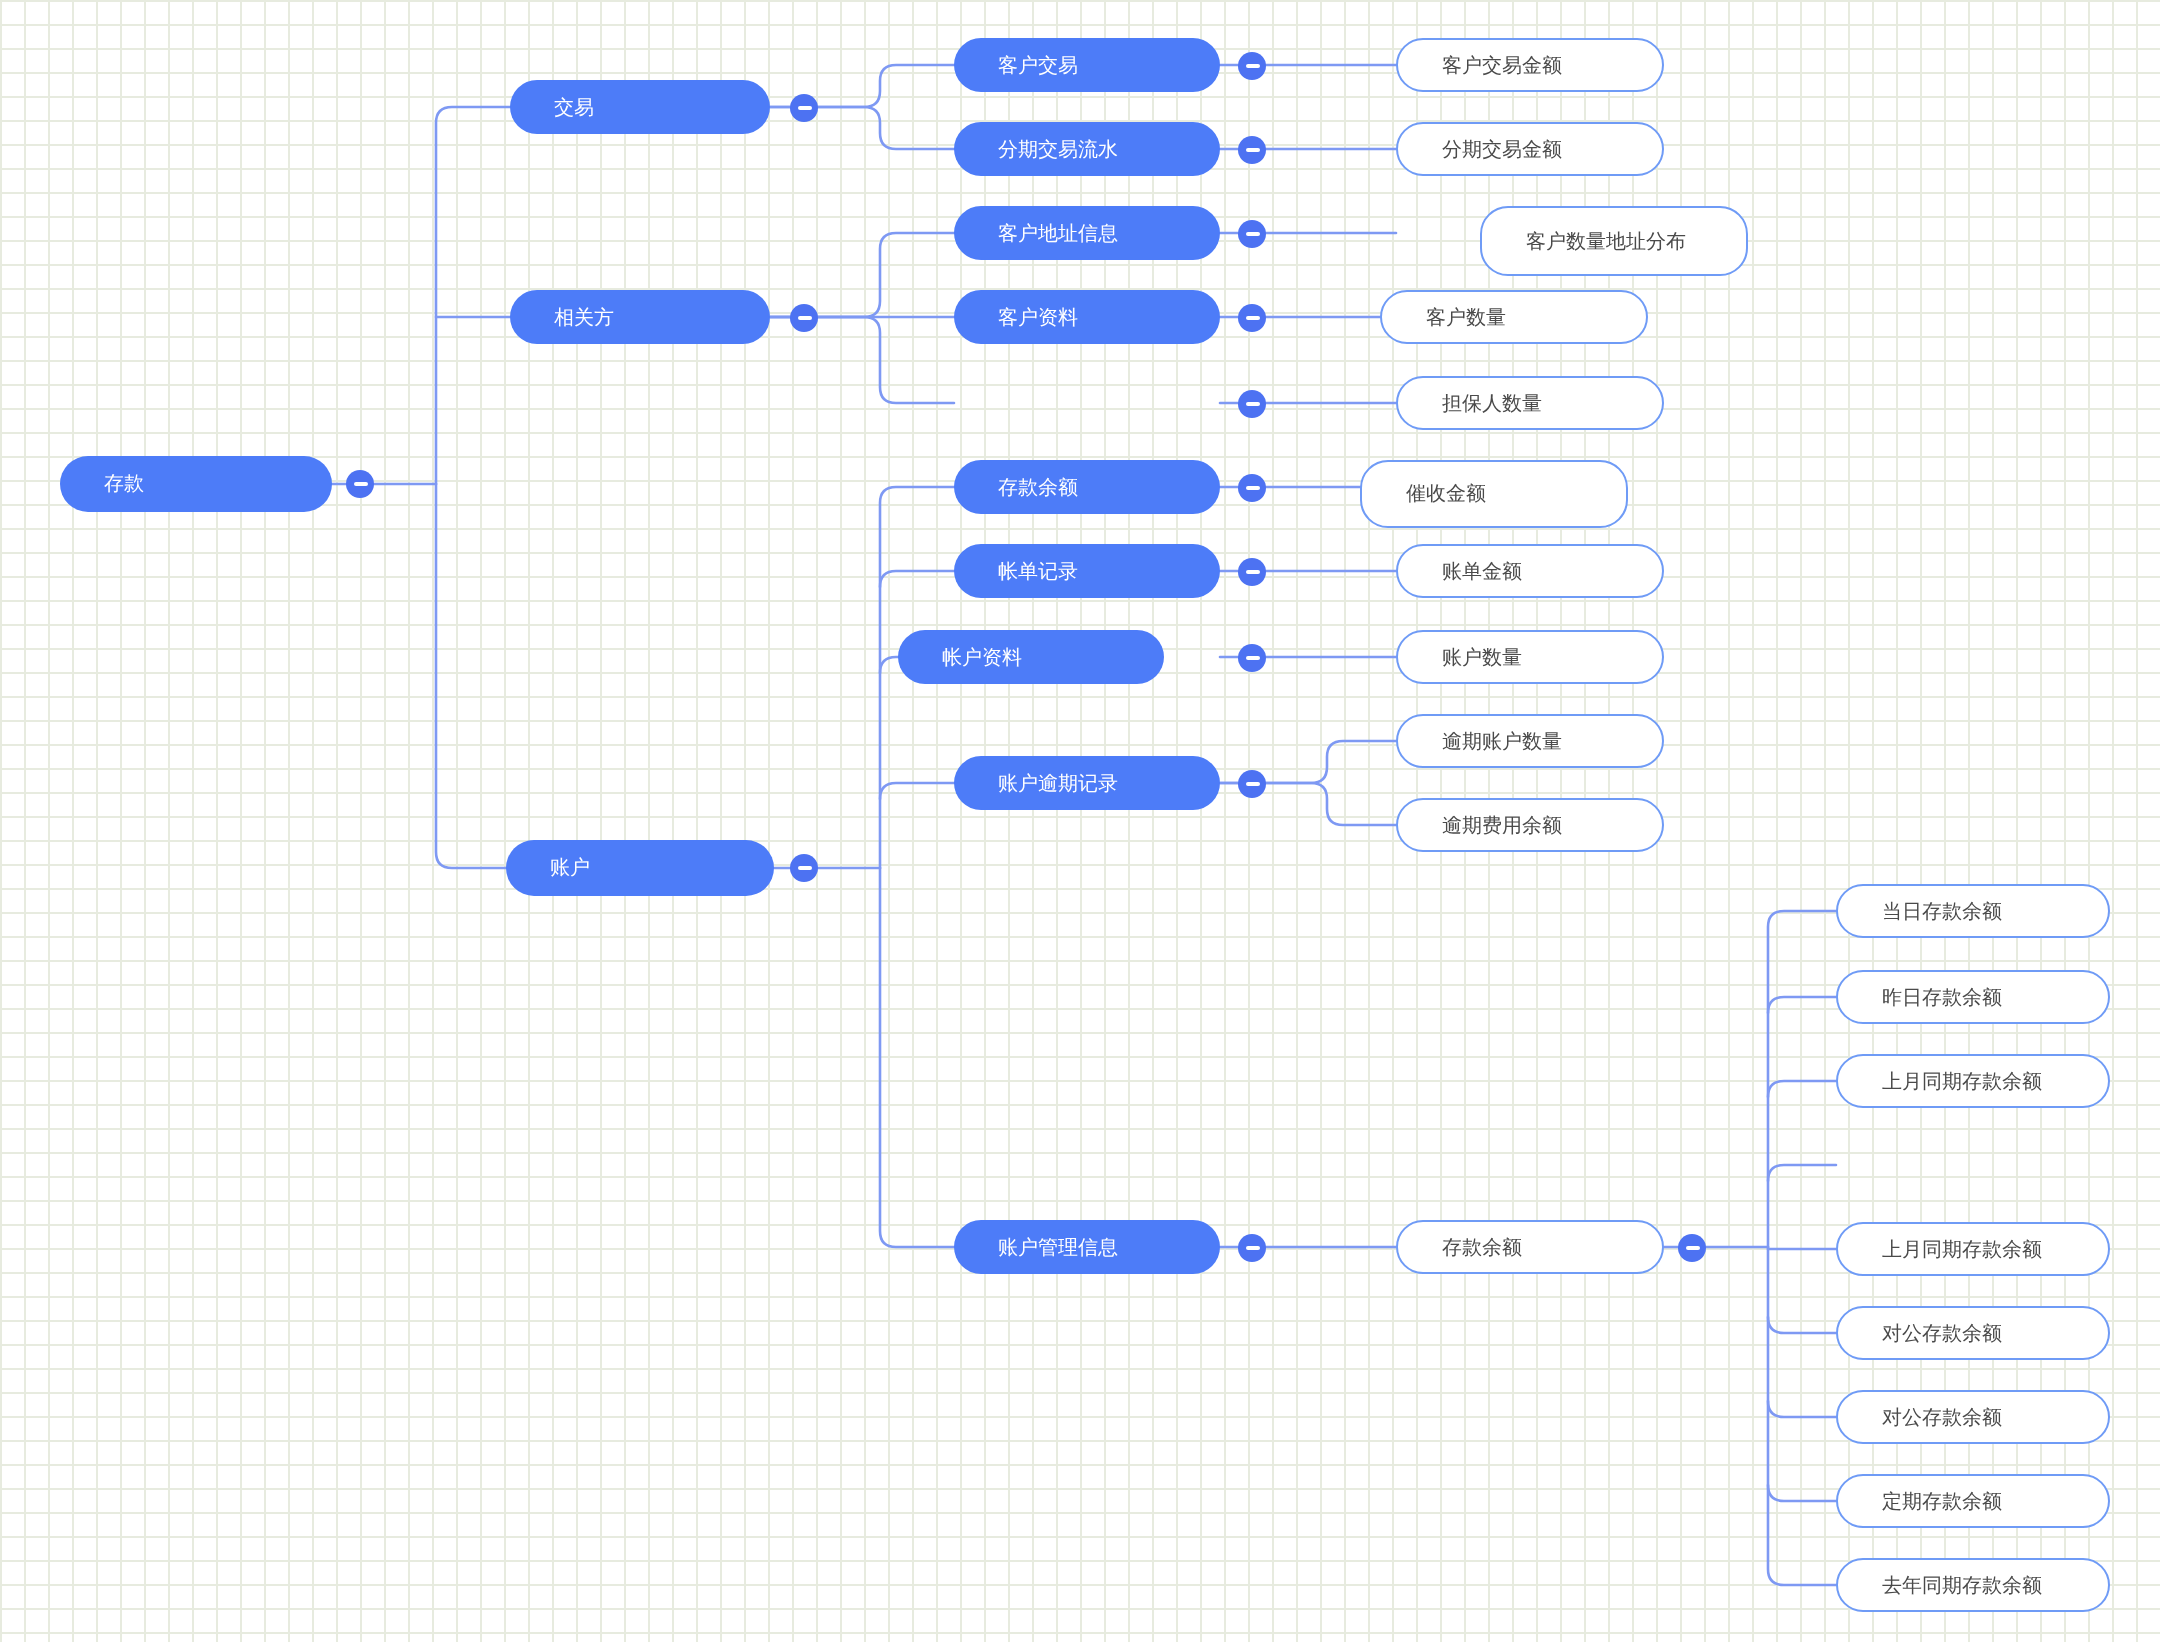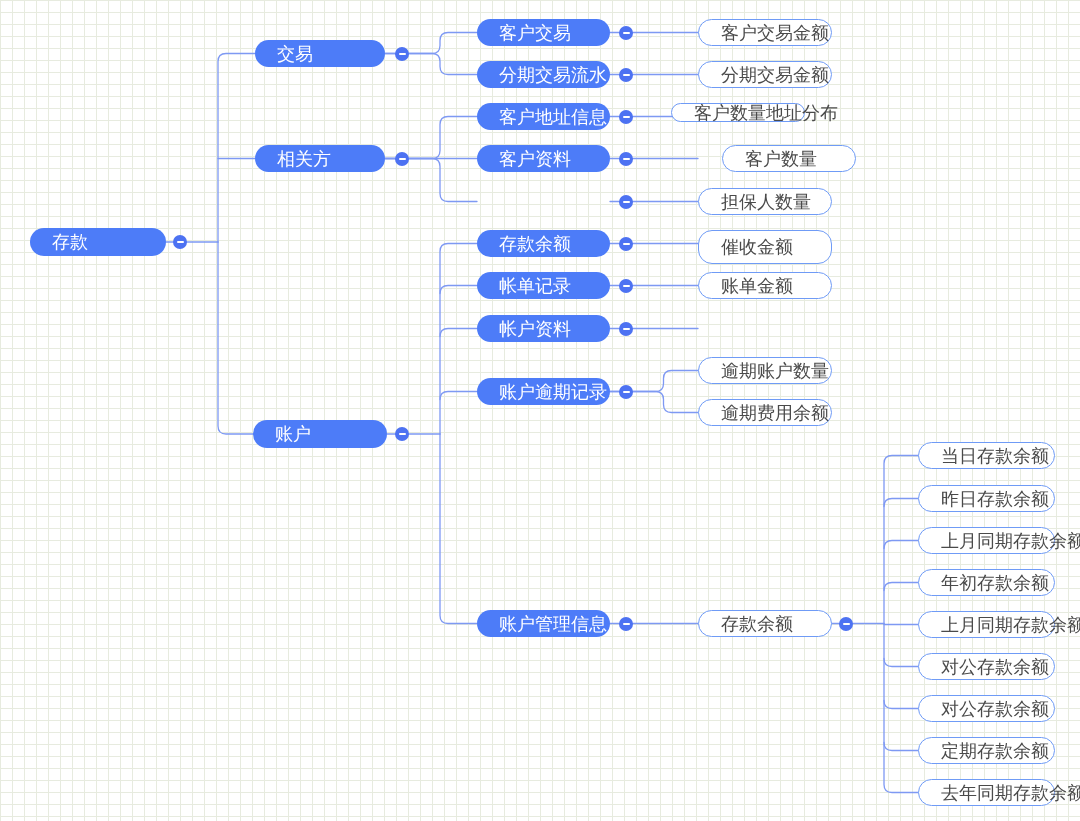--- a/index.html
+++ b/index.html
@@ -17,21 +17,21 @@
       linear-gradient(to bottom,#e7ebdf 1px,transparent 1px);
     background-size:12px 12px;
   }
   svg.wires{position:absolute;left:0;top:0;pointer-events:none;}
   svg.wires path{stroke:#7e99f3;stroke-width:1.3;fill:none;stroke-linecap:round;}
   .node{
     position:absolute;
     box-sizing:border-box;
     display:flex;align-items:center;
     border-radius:14px;
-    font-size:18px;
+    font-size:10px;
     padding-left:22px;
     white-space:nowrap;
     cursor:pointer;
   }
   .blue{
     background:#4d7cf8;
     color:#ffffff;
   }
   .leaf{
     background:#ffffff;
@@ -122,73 +122,73 @@
     </div>
   <div class="node blue" style="left:477px;top:145px;width:133px;height:27px">
       <span>客户资料</span>
     </div>
   <div class="node blue" style="left:477px;top:230px;width:133px;height:27px">
       <span>存款余额</span>
     </div>
   <div class="node blue" style="left:477px;top:272px;width:133px;height:27px">
       <span>帐单记录</span>
     </div>
-  <div class="node blue" style="left:477px;top:315px;width:133px;height:27px">
+  <div class="node blue" style="left:449px;top:315px;width:133px;height:27px">
       <span>帐户资料</span>
     </div>
   <div class="node blue" style="left:477px;top:378px;width:133px;height:27px">
       <span>账户逾期记录</span>
     </div>
   <div class="node blue" style="left:477px;top:610px;width:133px;height:27px">
       <span>账户管理信息</span>
     </div>
 
   <div class="node leaf" style="left:698px;top:19px;width:134px;height:27px">
       <span>客户交易金额</span>
     </div>
   <div class="node leaf" style="left:698px;top:61px;width:134px;height:27px">
       <span>分期交易金额</span>
     </div>
-  <div class="node leaf" style="left:671px;top:103px;width:134px;height:19px">
+  <div class="node leaf" style="left:740px;top:103px;width:134px;height:35px">
       <span>客户数量地址分布</span>
     </div>
-  <div class="node leaf" style="left:722px;top:145px;width:134px;height:27px">
+  <div class="node leaf" style="left:690px;top:145px;width:134px;height:27px">
       <span>客户数量</span>
     </div>
   <div class="node leaf" style="left:698px;top:188px;width:134px;height:27px">
       <span>担保人数量</span>
     </div>
-  <div class="node leaf" style="left:698px;top:230px;width:134px;height:34px">
+  <div class="node leaf" style="left:680px;top:230px;width:134px;height:34px">
       <span>催收金额</span>
     </div>
   <div class="node leaf" style="left:698px;top:272px;width:134px;height:27px">
       <span>账单金额</span>
     </div>
+  <div class="node leaf" style="left:698px;top:315px;width:134px;height:27px">
+      <span>账户数量</span>
+    </div>
   <div class="node leaf" style="left:698px;top:357px;width:134px;height:27px">
       <span>逾期账户数量</span>
     </div>
   <div class="node leaf" style="left:698px;top:610px;width:134px;height:27px">
       <span>存款余额</span>
     </div>
   <div class="node leaf" style="left:698px;top:399px;width:134px;height:27px">
       <span>逾期费用余额</span>
     </div>
 
   <div class="node leaf" style="left:918px;top:442px;width:137px;height:27px">
       <span>当日存款余额</span>
     </div>
   <div class="node leaf" style="left:918px;top:485px;width:137px;height:27px">
       <span>昨日存款余额</span>
     </div>
   <div class="node leaf" style="left:918px;top:527px;width:137px;height:27px">
       <span>上月同期存款余额</span>
     </div>
-  <div class="node leaf" style="left:918px;top:569px;width:137px;height:27px">
-      <span>年初存款余额</span>
-    </div>
   <div class="node leaf" style="left:918px;top:611px;width:137px;height:27px">
       <span>上月同期存款余额</span>
     </div>
   <div class="node leaf" style="left:918px;top:653px;width:137px;height:27px">
       <span>对公存款余额</span>
     </div>
   <div class="node leaf" style="left:918px;top:695px;width:137px;height:27px">
       <span>对公存款余额</span>
     </div>
   <div class="node leaf" style="left:918px;top:737px;width:137px;height:27px">

